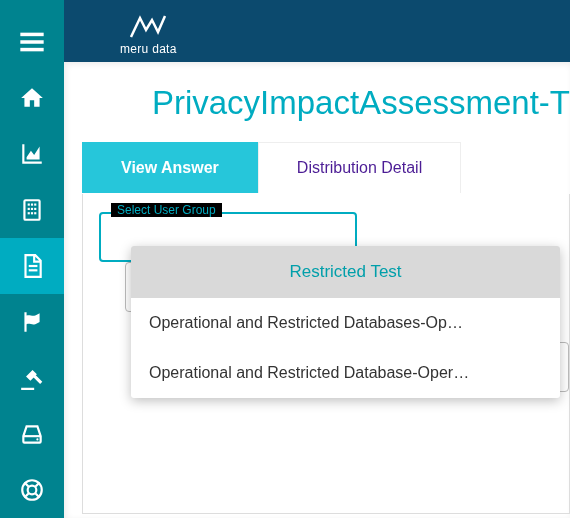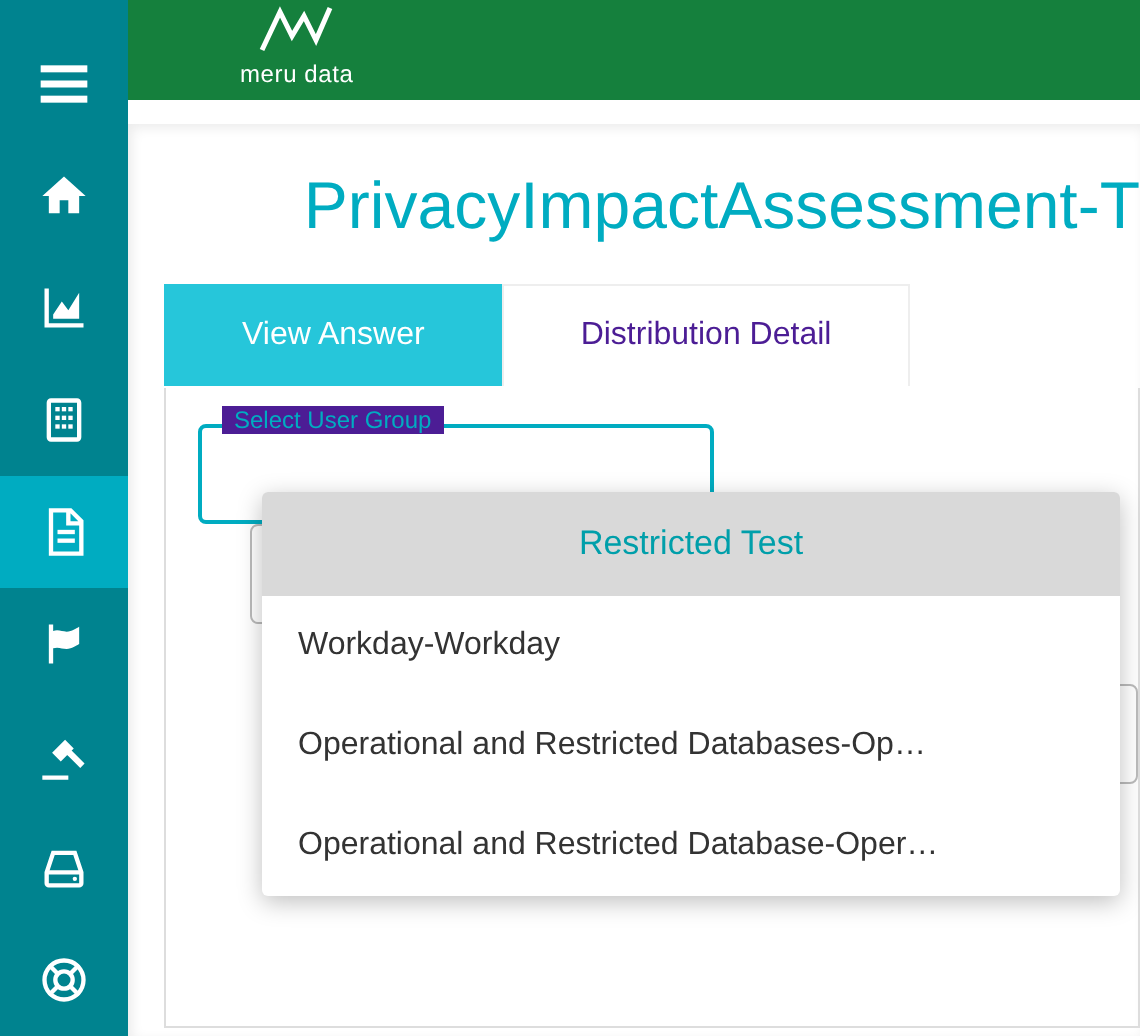--- a/index.html
+++ b/index.html
@@ -4,36 +4,36 @@
 <style>
   * { box-sizing: border-box; margin: 0; padding: 0; }
   body { font-family: "Segoe UI", Arial, sans-serif; width: 570px; height: 518px; overflow: hidden; background: #fff; position: relative; }
   
   .sidebar { position: absolute; left: 0; top: 0; width: 64px; height: 518px; background: #00838f; display: flex; flex-direction: column; align-items: center; padding-top: 14px; }
   .sidebar-item { width: 64px; height: 60px; display: flex; align-items: center; justify-content: center; cursor: pointer; }
   .sidebar-item.active { background: #00acc1; }
   .sidebar-item svg { width: 26px; height: 26px; fill: #fff; }
   .hamburger svg { width: 28px; height: 28px; }
   
-  .topbar { position: absolute; left: 64px; top: 0; right: 0; height: 50px; background: #15803d; display: flex; align-items: flex-end; padding-left: 56px; padding-bottom: 6px; }
+  .topbar { position: absolute; left: 64px; top: 0; right: 0; height: 62px; background: #0c4a6e; display: flex; align-items: flex-end; padding-left: 56px; padding-bottom: 6px; }
   .brand { display: flex; flex-direction: column; align-items: center; color: #fff; font-size: 12px; }
   .brand svg { width: 40px; height: 28px; stroke: #fff; fill: none; stroke-width: 2.5; }
   .brand-text { font-size: 12px; margin-top: 2px; letter-spacing: 0.3px; }
   
   .content { position: absolute; left: 64px; top: 62px; right: 0; bottom: 0; background: #fff; box-shadow: inset 2px 2px 6px rgba(0,0,0,0.08); padding: 22px 0 0 18px; overflow: hidden; }
   .page-title { color: #00acc1; font-size: 33px; font-weight: 400; margin-bottom: 20px; white-space: nowrap; text-align: right; }
   
   .tabs { display: flex; border-bottom: 1px solid transparent; }
   .tab { padding: 16px 38px; font-size: 16px; color: #4c1d95; cursor: pointer; background: #fff; border: 1px solid #eee; border-bottom: none; }
-  .tab.active { background: #26c6da; color: #fff; border-color: #26c6da; font-weight: 400; }
+  .tab.active { background: #26c6da; color: #fff; border-color: #26c6da; font-weight: 700; }
   
   .panel { border: 1px solid #ddd; border-top: none; padding: 18px 14px 28px 16px; height: 320px; position: relative; }
   
   .field-group { position: relative; display: inline-block; vertical-align: top; }
-  .field-label { position: absolute; top: -9px; left: 12px; background: #4c1d95; padding: 0 6px; font-size: 12px; color: #888; }
+  .field-label { position: absolute; top: -9px; left: 12px; background: #000000; padding: 0 6px; font-size: 12px; color: #888; }
   .field-label.teal { color: #00acc1; }
   .field-box { border: 2px solid #00acc1; border-radius: 4px; width: 258px; height: 50px; }
   
   .status-group { margin-left: 26px; }
   .status-box { border: 1px solid #bbb; border-radius: 4px; width: 170px; height: 50px; display: flex; align-items: center; padding-left: 14px; font-size: 16px; color: #333; }
   
   .risk-row { margin-top: 30px; }
   .risk-box { border: 1px solid #bbb; border-radius: 4px; width: 170px; height: 50px; display: flex; align-items: center; padding-left: 14px; font-size: 16px; color: #333; margin-left: 300px; }
   
   .dropdown { position: absolute; left: 131px; top: 246px; width: 429px; background: #fff; box-shadow: 0 3px 12px rgba(0,0,0,0.25); border-radius: 3px; overflow: hidden; z-index: 50; }
@@ -138,16 +138,15 @@
       <div class="status-box">eview</div>
     </div>
     <div class="risk-row">
       <div class="risk-box">w Risk</div>
     </div>
   </div>
 </div>
 
 <div class="dropdown">
   <div class="dropdown-item selected">Restricted Test</div>
-  <div class="dropdown-item">Workday-Workday</div>
   <div class="dropdown-item">Operational and Restricted Databases-Op…</div>
   <div class="dropdown-item">Operational and Restricted Database-Oper…</div>
 </div>
 
 </body></html>

